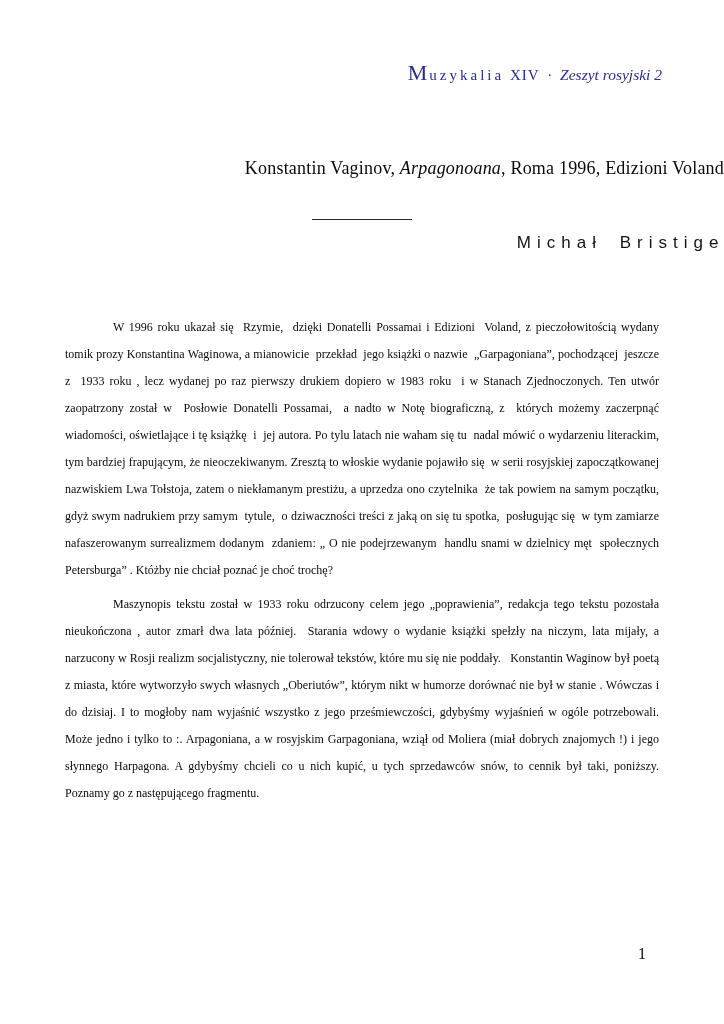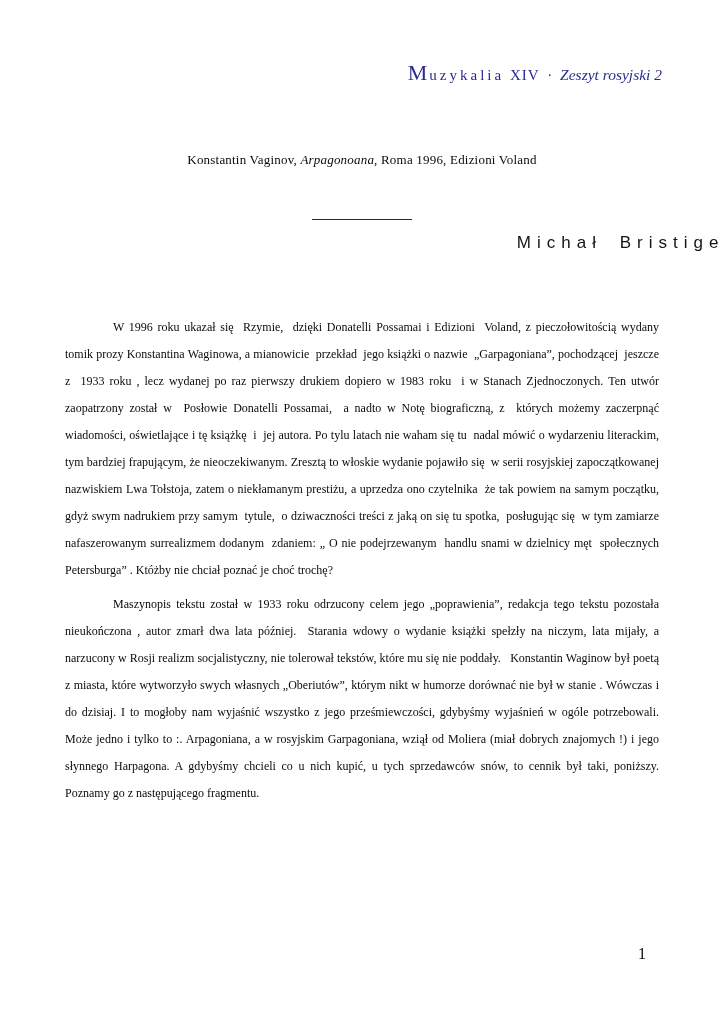--- a/index.html
+++ b/index.html
@@ -44,25 +44,25 @@
     margin: 0 4px;
   }
   .series-title {
     font-style: italic;
     font-size: 15.5px;
   }
 
   
   .article-title {
     position: absolute;
-    top: 152px;
+    top: 158px;
     left: 0;
     width: 100%;
-    text-align: center;
-    font-size: 13px;
+    text-align: right;
+    font-size: 18px;
     letter-spacing: 0.2px;
   }
   .article-title .work-italic {
     font-style: italic;
   }
 
   
   .section-rule {
     position: absolute;
     top: 219px;

